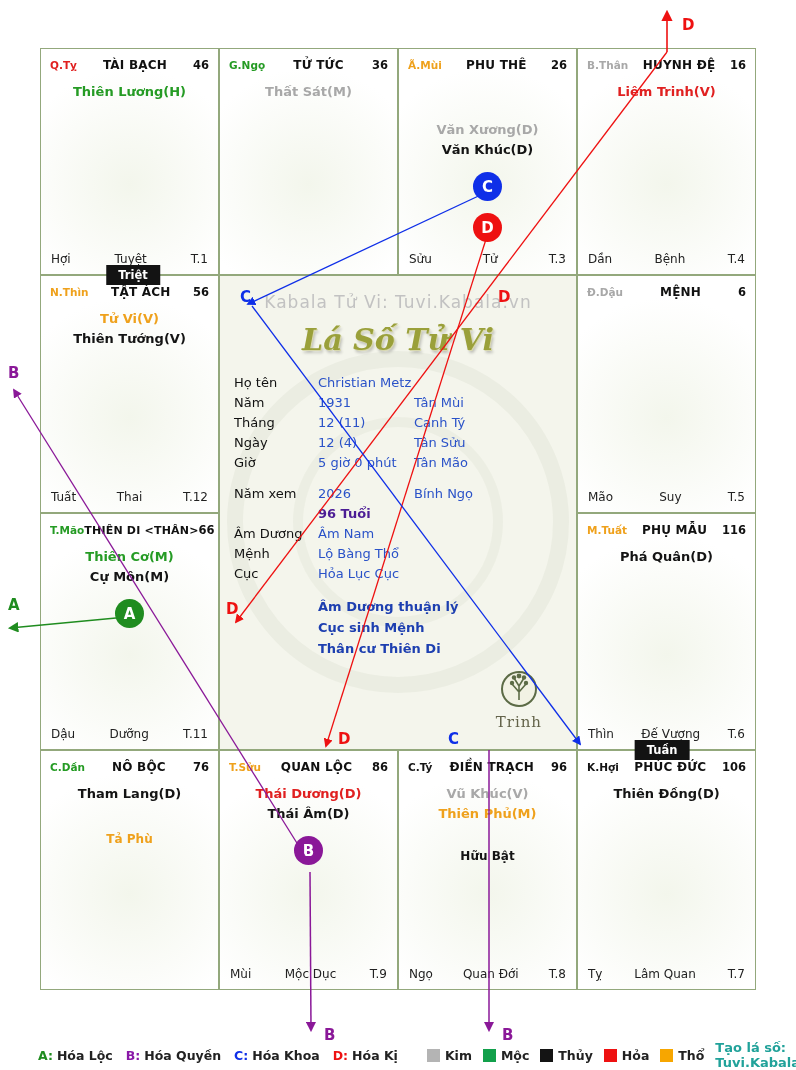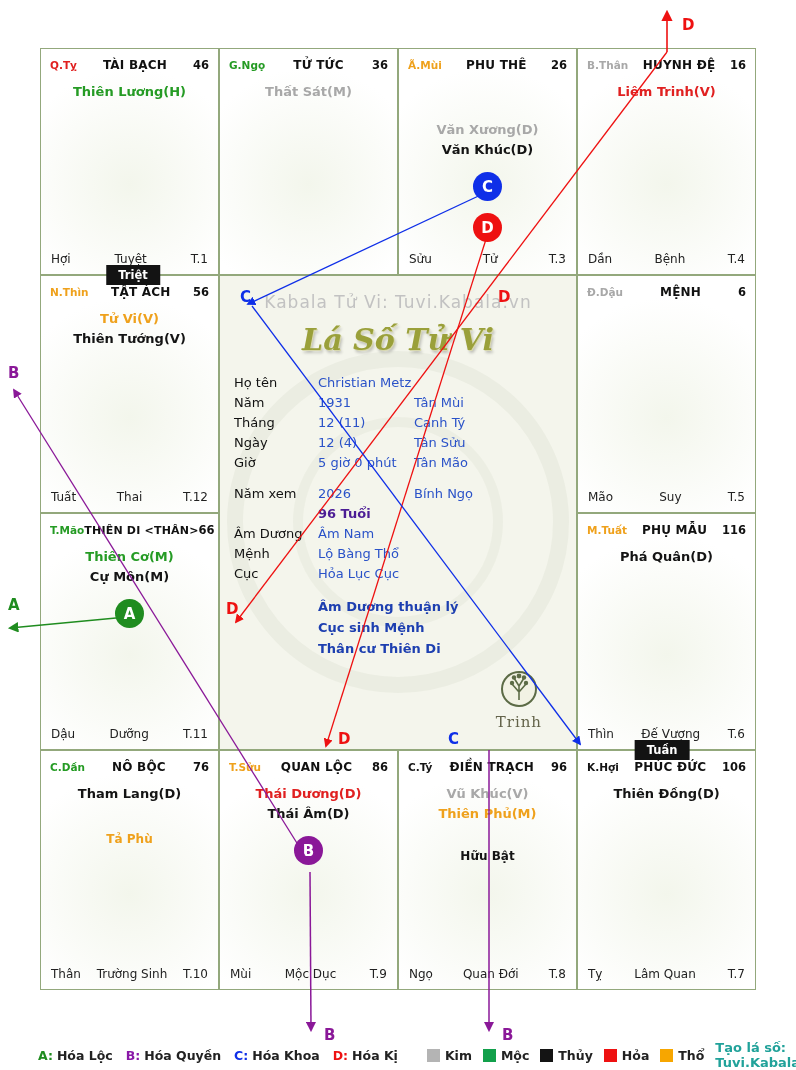--- a/index.html
+++ b/index.html
@@ -294,25 +294,20 @@
 
     <div class="cell">
       <div class="cell-head">
         <span class="canchi" style="color: rgb(37, 155, 36);">C.Dần</span>
         <span class="pname">NÔ BỘC</span>
         <span class="pnum">76</span>
       </div>
       <div class="stars">
         <div class="star" style="color: rgb(20, 20, 20);">Tham Lang(D)</div>
         <div class="star smtxt gap" style="color: rgb(239, 161, 28);">Tả Phù</div>
-      </div>
-      <div class="cell-foot">
-        <span>Thân</span>
-        <span>Trường Sinh</span>
-        <span>T.10</span>
       </div>
     </div>
 
     <div class="cell">
       <div class="cell-head">
         <span class="canchi" style="color: rgb(239, 161, 28);">T.Sửu</span>
         <span class="pname">QUAN LỘC</span>
         <span class="pnum">86</span>
       </div>
       <div class="stars">

